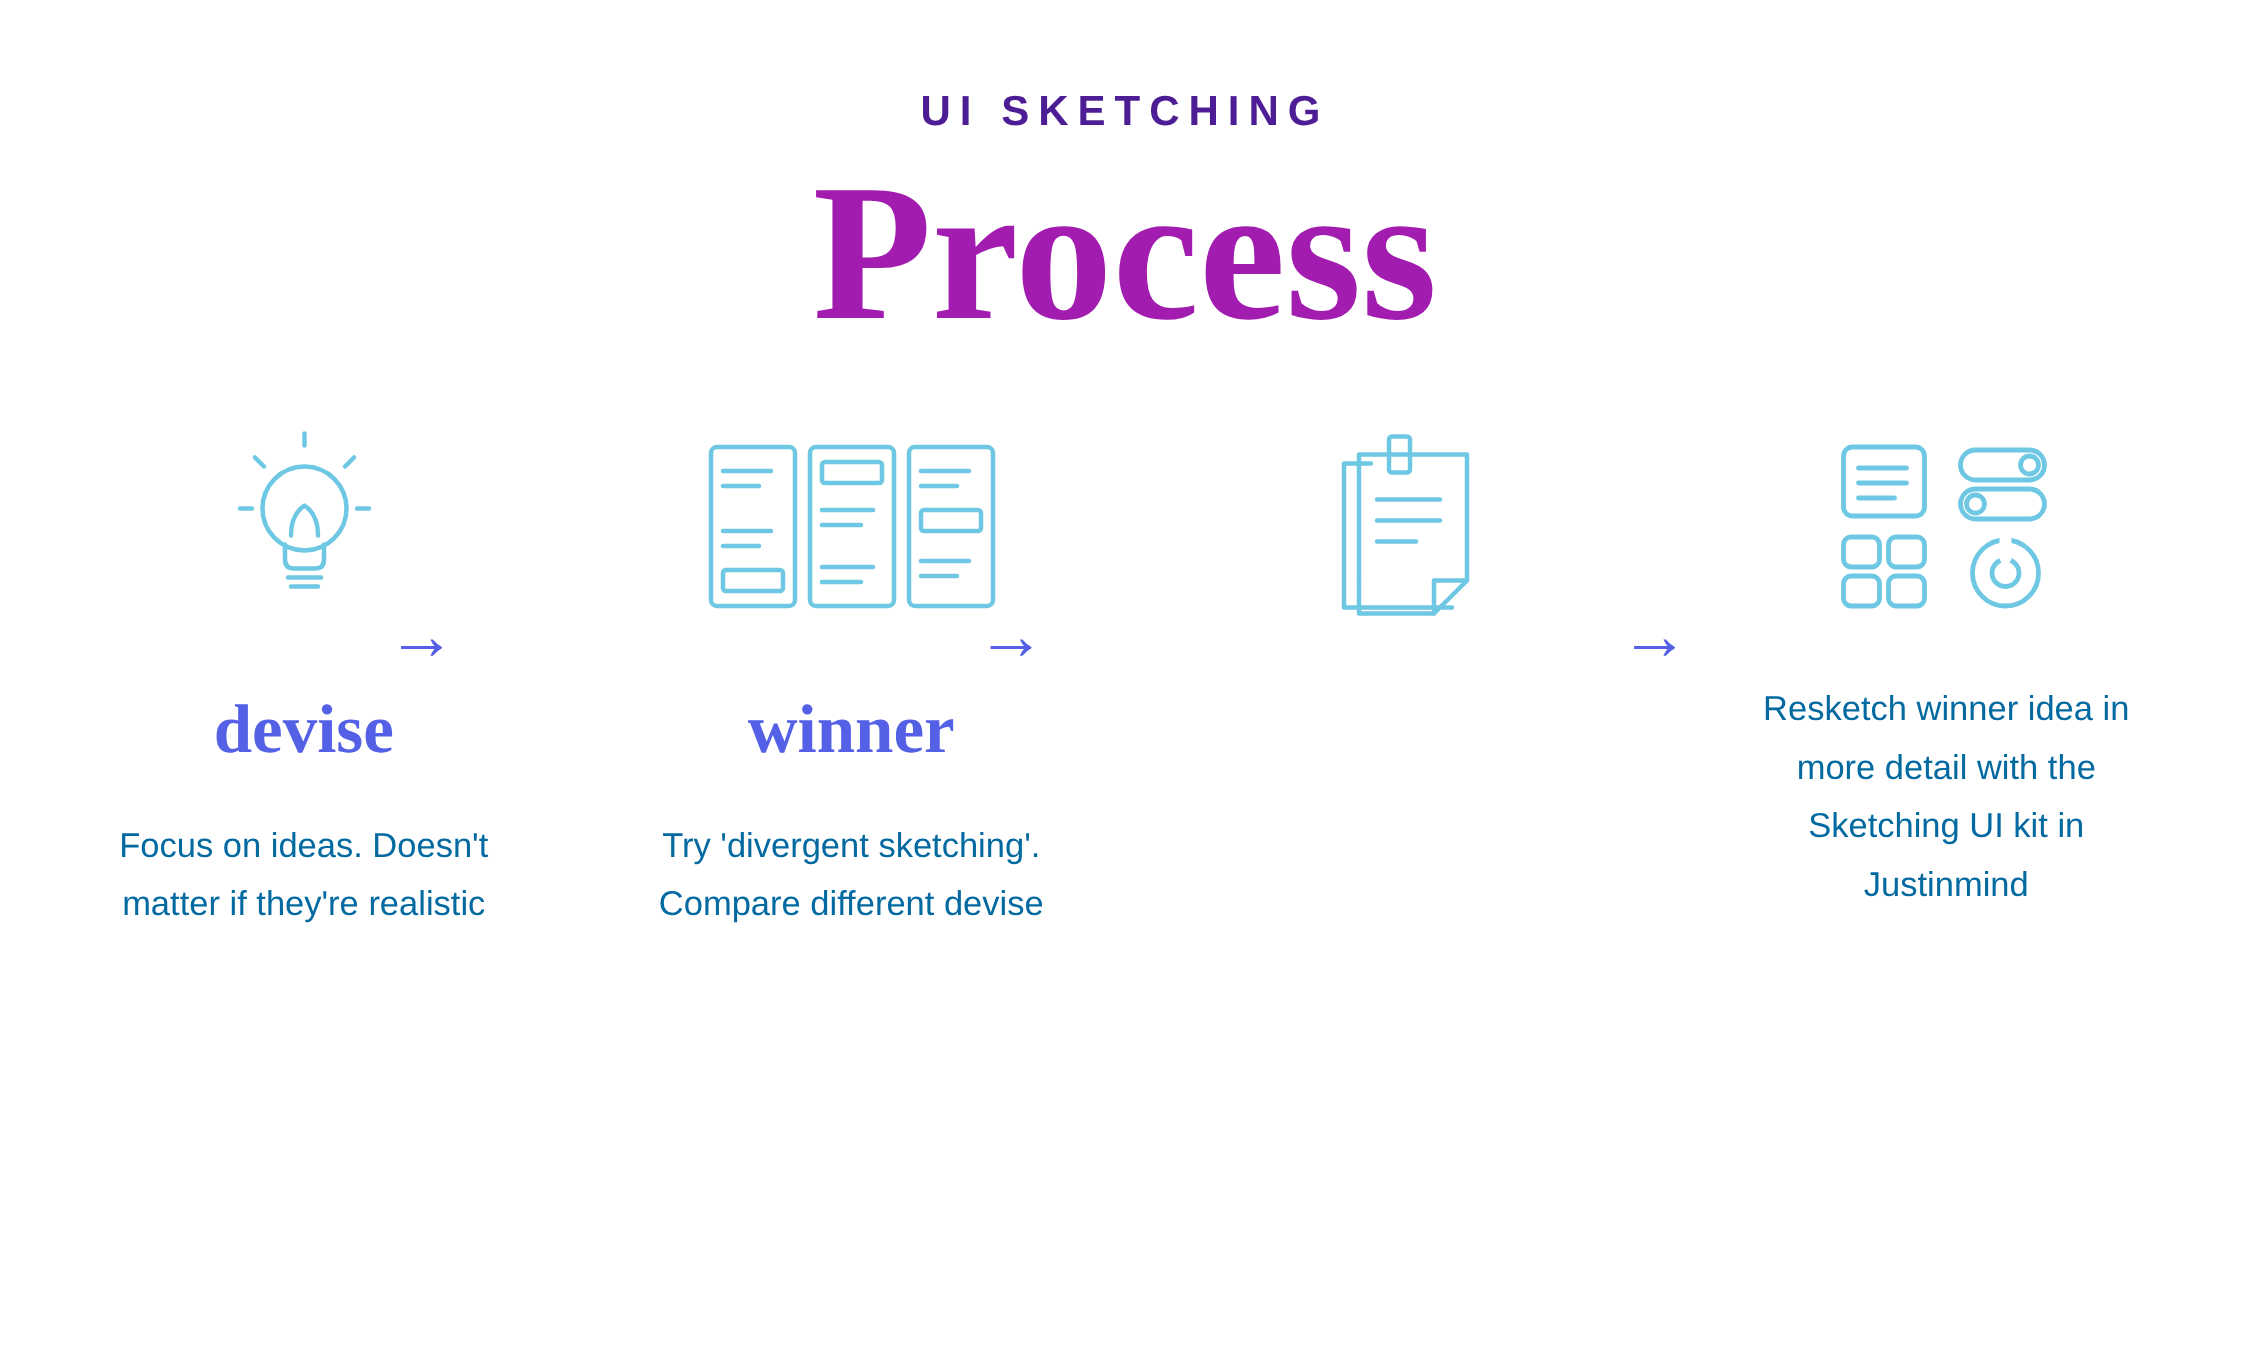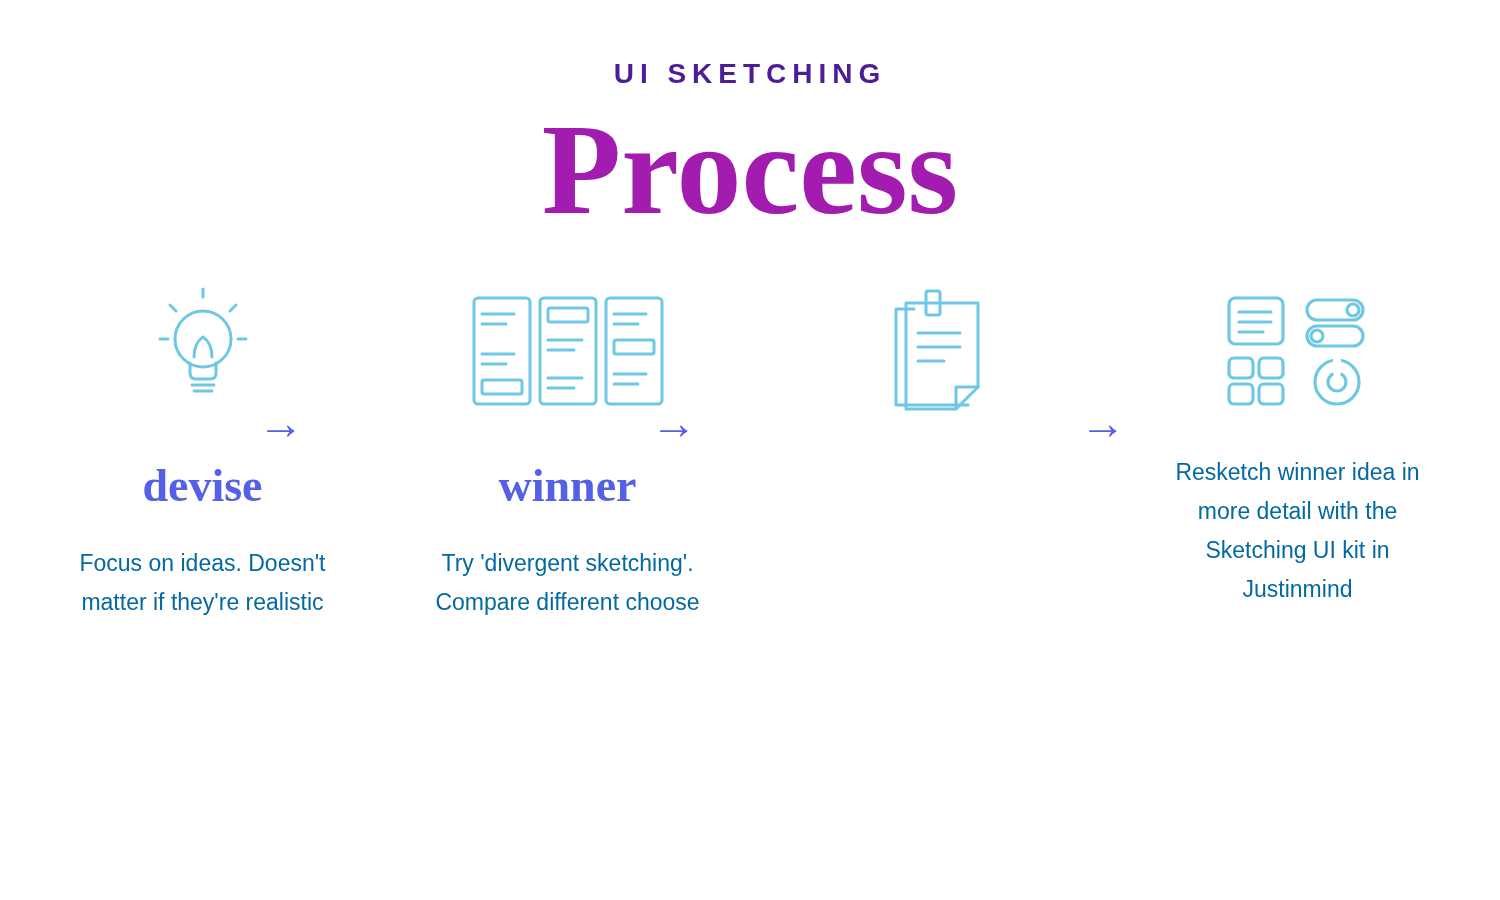--- a/index.html
+++ b/index.html
@@ -122,21 +122,21 @@
 
         <rect x="136" y="6" width="56" height="106" rx="4"></rect>
         <line x1="144" y1="22" x2="176" y2="22"></line>
         <line x1="144" y1="32" x2="168" y2="32"></line>
         <rect x="144" y="48" width="40" height="14" rx="2"></rect>
         <line x1="144" y1="82" x2="176" y2="82"></line>
         <line x1="144" y1="92" x2="168" y2="92"></line>
       </svg>
     </div>
     <div class="step-title">winner</div>
-    <div class="step-desc">Try 'divergent sketching'. Compare different choose</div>
+    <div class="step-desc">Try 'divergent sketching'. Compare different devise</div>
   </div>
 
   <div class="step">
     <div class="step-icon">
       <svg width="110" height="128" viewBox="0 0 110 128" fill="none" stroke="#6fc8e3" stroke-width="3" stroke-linecap="round" stroke-linejoin="round">
         <polyline points="36,22 18,22 18,118 90,118"></polyline>
         <rect x="48" y="4" width="14" height="24" rx="2"></rect>
         <path d="M28 16 L100 16 L100 100 L78 122 L28 122 Z"></path>
         <path d="M78 122 L78 100 L100 100"></path>
         <line x1="40" y1="46" x2="82" y2="46"></line>

